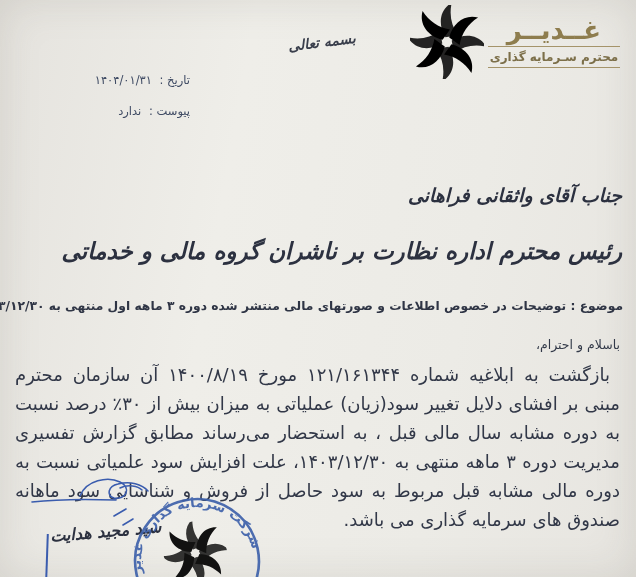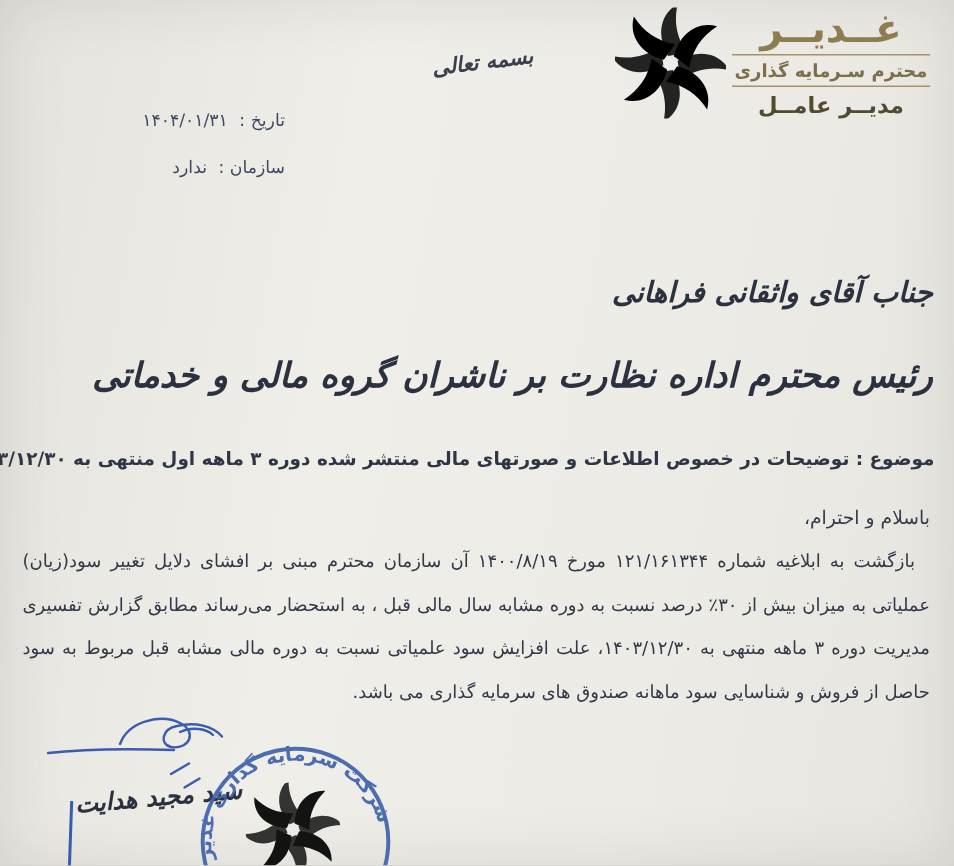--- a/index.html
+++ b/index.html
@@ -32,21 +32,21 @@
   .recipient-name { position:absolute; top:184px; right:14px; direction:rtl;
     font-size:19px; font-weight:bold; font-style:italic; color:#2c3140; }
   .recipient-title { position:absolute; top:238px; right:14px; direction:rtl;
     font-size:23px; font-weight:bold; font-style:italic; color:#2c3140; }
   
   .subject { position:absolute; top:299px; right:13px; left:6px; direction:rtl; text-align:right;
     font-size:12.3px; font-weight:bold; color:#2f3545; white-space:nowrap; }
   .salutation { position:absolute; top:337px; right:16px; direction:rtl;
     font-size:12.5px; color:#333a49; }
   .body-text { position:absolute; top:360px; right:16px; left:15px; direction:rtl;
-    text-align:justify; text-align-last:right; font-size:12px; line-height:29px;
+    text-align:justify; text-align-last:right; font-size:18px; line-height:29px;
     color:#323848; text-indent:10px; }
   
   .signature-svg { position:absolute; top:474px; left:24px; width:160px; height:62px; }
   .signature-svg path { stroke:#3a5cae; stroke-width:1.6; fill:none; stroke-linecap:round; }
   .signer-name { position:absolute; top:522px; left:50px; font-size:16px; font-weight:bold;
     font-style:italic; color:#2c3140; transform:rotate(-5deg); white-space:nowrap; }
   .ink-vline { position:absolute; left:46px; top:534px; width:2px; height:46px;
     background:#3a5cae; transform:rotate(2deg); }
   
   .stamp { position:absolute; left:126px; top:490px; width:142px; height:142px;
@@ -81,33 +81,32 @@
 
   <div class="logo-block">
     <svg class="logo-mark" viewBox="-50 -50 100 100">
       <use href="#pinwheel" x="-50" y="-50" width="100" height="100"></use>
     </svg>
     <div class="logo-text">
       <div class="logo-title">غــدیــر</div>
       <hr class="logo-divider">
       <div class="logo-subtitle">محترم سـرمایه گذاری</div>
       <hr class="logo-divider">
-      <div class="logo-role">مدیــر عامــل</div>
     </div>
   </div>
 
   <div class="bismillah">بسمه تعالی</div>
 
   <div class="meta-block">
     <div class="meta-line">
       <span class="lbl">تاریخ :</span>
       <span class="val">۱۴۰۴/۰۱/۳۱</span>
     </div>
     <div class="meta-line">
-      <span class="lbl">سازمان :</span>
+      <span class="lbl">پیوست :</span>
       <span class="val">ندارد</span>
     </div>
   </div>
 
   <div class="recipient-name">جناب آقای واثقانی فراهانی</div>
   <div class="recipient-title">رئیس محترم اداره نظارت بر ناشران گروه مالی و خدماتی</div>
 
   <div class="subject">موضوع : توضیحات در خصوص اطلاعات و صورتهای مالی منتشر شده دوره ۳ ماهه اول منتهی به ۱۴۰۳/۱۲/۳۰</div>
   <div class="salutation">باسلام و احترام،</div>
   <div class="body-text">بازگشت به ابلاغیه شماره ۱۲۱/۱۶۱۳۴۴ مورخ ۱۴۰۰/۸/۱۹ آن سازمان محترم مبنی بر افشای دلایل تغییر سود(زیان) عملیاتی به میزان بیش از ۳۰٪ درصد نسبت به دوره مشابه سال مالی قبل ، به استحضار می‌رساند مطابق گزارش تفسیری مدیریت دوره ۳ ماهه منتهی به ۱۴۰۳/۱۲/۳۰، علت افزایش سود علمیاتی نسبت به دوره مالی مشابه قبل مربوط به سود حاصل از فروش و شناسایی سود ماهانه صندوق های سرمایه گذاری می باشد.</div>

